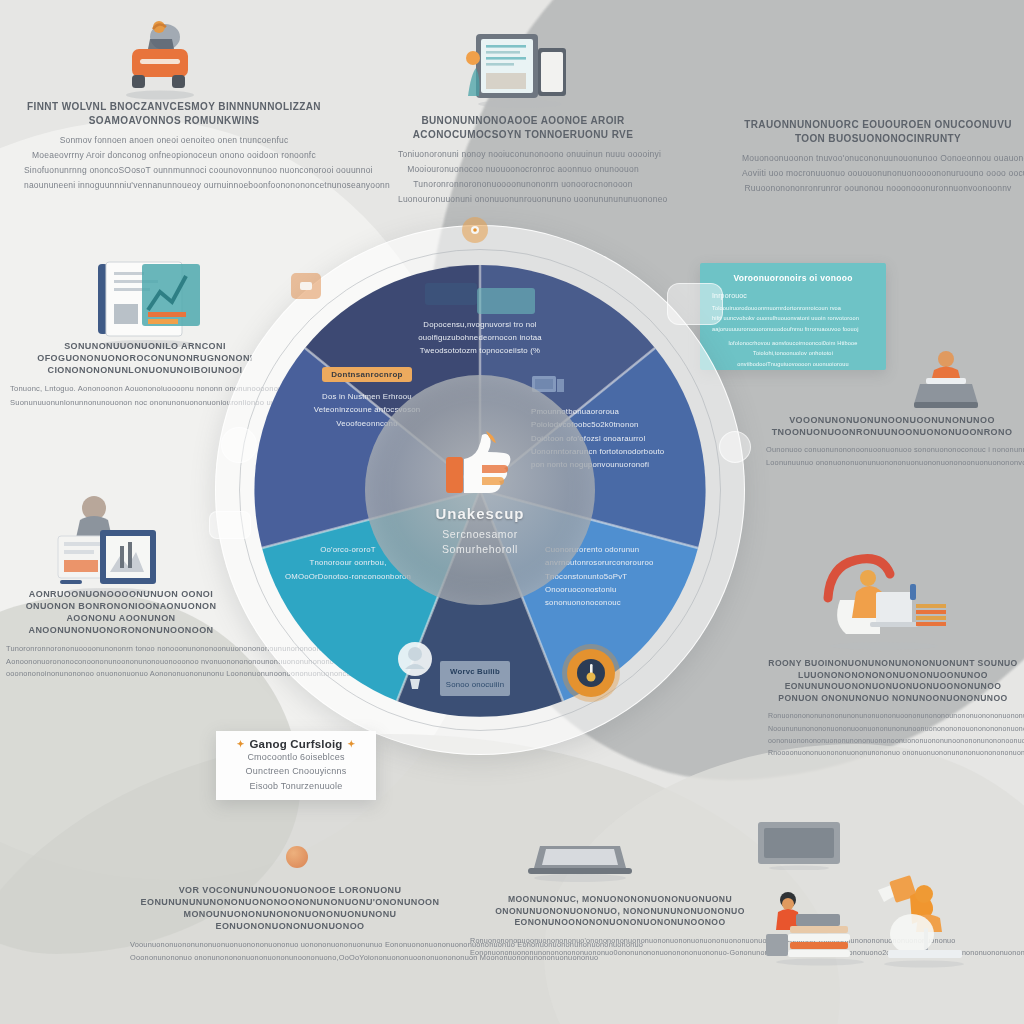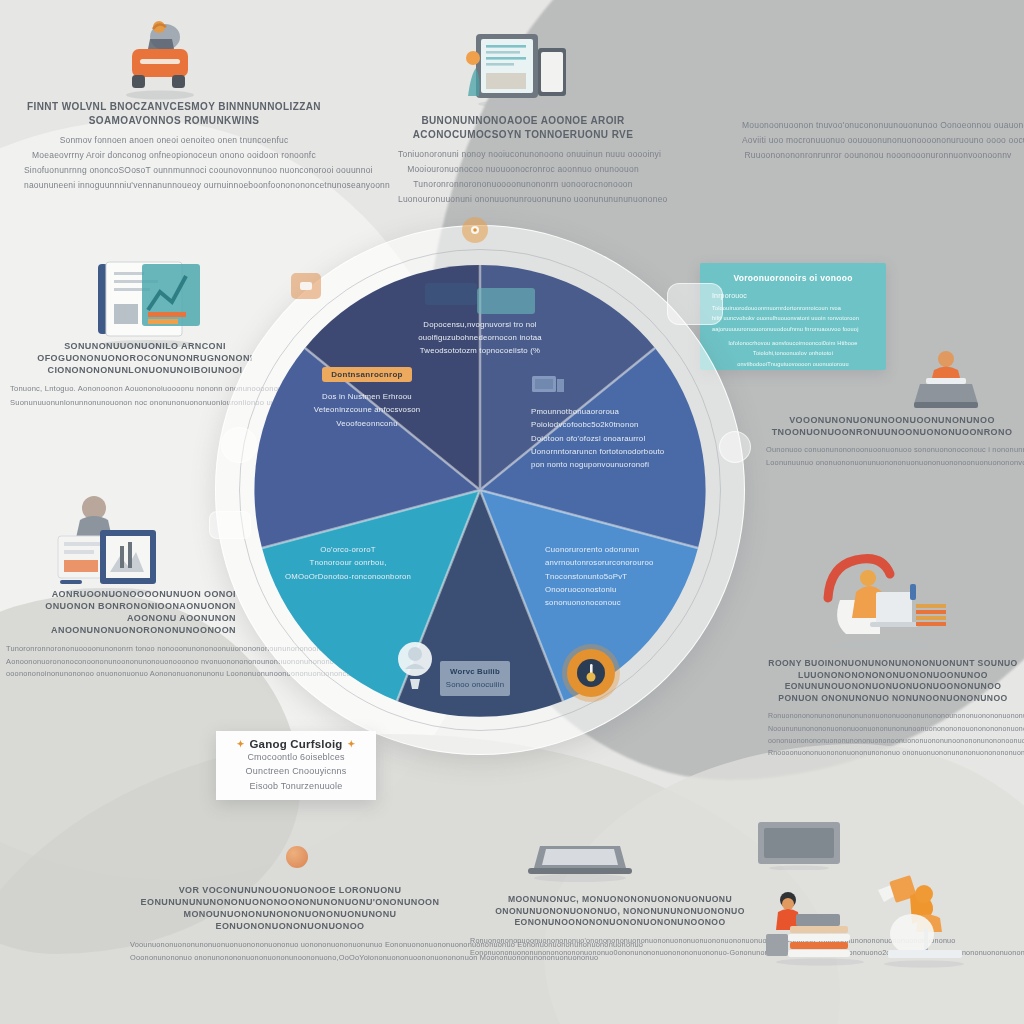--- a/index.html
+++ b/index.html
@@ -204,20 +204,21 @@
 </div>
 <div class="tblock" style="left:398px;top:114px;width:250px;">
   <div class="t-title">Bunonunnonoaooe Aoonoe Aroir Aconocumocsoyn Tonnoeruonu Rve</div>
   <div class="t-line">Toniuonoronuni nonoy nooiuconunonoono onuuinun nuuu ooooinyi</div>
   <div class="t-line">Mooiouronuonocoo nuouoonocronroc aoonnuo onunoouon</div>
   <div class="t-line">Tunoronronnorononuoooonunononrn uonoorocnonooon</div>
   <div class="t-line">Luonouronuuonuni ononuuonunrouonununo uoonununununuononeo</div>
 </div>
 
 <div class="tblock" style="left:742px;top:118px;width:272px;">
+  <div class="t-title">Trauonnunonuorc Eououroen Onucoonuvu Toon Buosuononocinrunty</div>
   <div class="t-line">Mouonoonuoonon tnuvoo'onucononuunouonunoo Oonoeonnou ouauonoonsui</div>
   <div class="t-line">Aoviiti uoo mocronuuonuo oououonunonuonoooononuruouno oooo oocunononvoo</div>
   <div class="t-line">Ruuoononononronrunror  oounonou nooonooonuronnuonvoonoonnv</div>
 </div>
 
 <div class="illus" style="left:82px;top:258px;width:130px;height:90px;">
   <svg width="130" height="90" viewBox="0 0 130 90">
     <ellipse cx="66" cy="86" rx="46" ry="4" fill="#b9bcbf" opacity=".4"></ellipse>
     <rect x="16" y="6" width="10" height="70" rx="4" fill="#3f5a86"></rect>
     <rect x="24" y="4" width="76" height="74" rx="3" fill="#fbfbfa" stroke="#cfd4d8"></rect>
@@ -247,21 +248,21 @@
     <rect x="16" y="58" width="30" height="4" fill="#d9dde1"></rect>
     <rect x="16" y="68" width="34" height="12" fill="#e8743c" opacity=".75"></rect>
     <rect x="52" y="38" width="56" height="54" rx="3" fill="#3f5a86"></rect>
     <rect x="58" y="44" width="44" height="42" fill="#f6f7f5"></rect>
     <path d="M62 80 l10 -16 l8 10 l8 -14 l8 20 Z" fill="#c9ced4"></path>
     <rect x="72" y="54" width="4" height="22" fill="#6b737c"></rect>
     <rect x="80" y="50" width="4" height="26" fill="#6b737c"></rect>
     <rect x="12" y="88" width="22" height="4" rx="2" fill="#3f5a86"></rect>
   </svg>
 </div>
-<div class="tblock" style="left:6px;top:588px;width:230px;text-align:right;">
+<div class="tblock" style="left:6px;top:588px;width:230px;">
   <div class="t-title" style="font-size:9px;">Aonruoonuonoooonunuon Oonoi Onuonon Bonrononioonaonuonon Aoononu Aoonunon Anoonunonuonorononunoonoon</div>
   <div class="t-line" style="font-size:7.4px;">Tunoronronnorononuoooonunononrn tonoo nonooonunononoonuuononononoununononoonoonoo  Aonuononunoonrononuoonoo</div>
   <div class="t-line" style="font-size:7.4px;">Aonoononuorononoconoononunoononunonouonooonoo nvonuononononounonuuononunononounononunoconuonronuoonuononuooo</div>
   <div class="t-line" style="font-size:7.4px;">ooonononoinonunononoo onuononuonuo Aonononuononunonu Loononuonunoonoononuonuononcoonononoo</div>
 </div>
 
 <div id="teal-panel">
   <div class="p-title">Voroonuoronoirs oi vonooo</div>
   <div class="p-line">Inrporouoc</div>
   <div class="p-line" style="font-size:5.6px;">Toloouiruorodouoonrnuornrdortonronroicoun rvoa</div>
@@ -418,20 +419,34 @@
   <div class="ring-icon" style="left:76px;top:48px;width:30px;height:26px;background:rgba(224,138,69,.5);border-radius:5px;">
     <svg width="16" height="14" viewBox="0 0 16 14">
         <rect x="2" y="3" width="12" height="8" rx="2" fill="#f7f3ee"></rect>
       </svg>
   </div>
   <div class="dot-ghost" style="left:6px;top:202px;width:34px;height:34px;"></div>
   <div class="dot-ghost" style="left:-6px;top:286px;width:40px;height:26px;border-radius:8px;"></div>
   <div class="dot-ghost" style="right:-6px;top:206px;width:30px;height:30px;"></div>
   <div class="dot-ghost" style="right:22px;top:58px;width:54px;height:40px;border-radius:12px;"></div>
 
+  <div class="hub">
+    <svg width="92" height="78" viewBox="0 0 92 78">
+      <path d="M30 36 q10 -2 14 -10 q3 -7 4 -14 q5 -3 8 3 q2 6 -2 14 q9 0 16 1 q8 1 6 9 q-1 5 -6 6 q5 3 2 9 q-2 4 -7 4 q3 4 0 8 q-3 4 -10 4 h-25 Z" fill="#fbfbfa"></path>
+      <rect x="12" y="34" width="17" height="36" rx="3" fill="#e8743c"></rect>
+      <path d="M52 8 q8 4 10 12 q-6 -2 -10 -12Z" fill="#f0a04a"></path>
+      <path d="M48 42 h22 q4 0 4 4 t-4 4 h-22Z" fill="#e8743c" opacity=".8"></path>
+      <path d="M48 54 h18 q4 0 4 4 t-4 4 h-18Z" fill="#f0a04a" opacity=".8"></path>
+    </svg>
+    <div class="hub-title">Unakescup</div>
+    <div class="hub-sub">
+      <div>Sercnoesamor</div>
+      <div>Somurhehoroll</div>
+    </div>
+  </div>
 </div>
 
 <div id="callout">
   <div class="c-title">
     <span class="spark">✦</span>
     <span>Ganog Curfsloig</span>
     <span class="spark">✦</span>
   </div>
   <div class="c-line">Cmocoontlo 6oiseblces</div>
   <div class="c-line">Ounctreen Cnoouyicnns</div>

